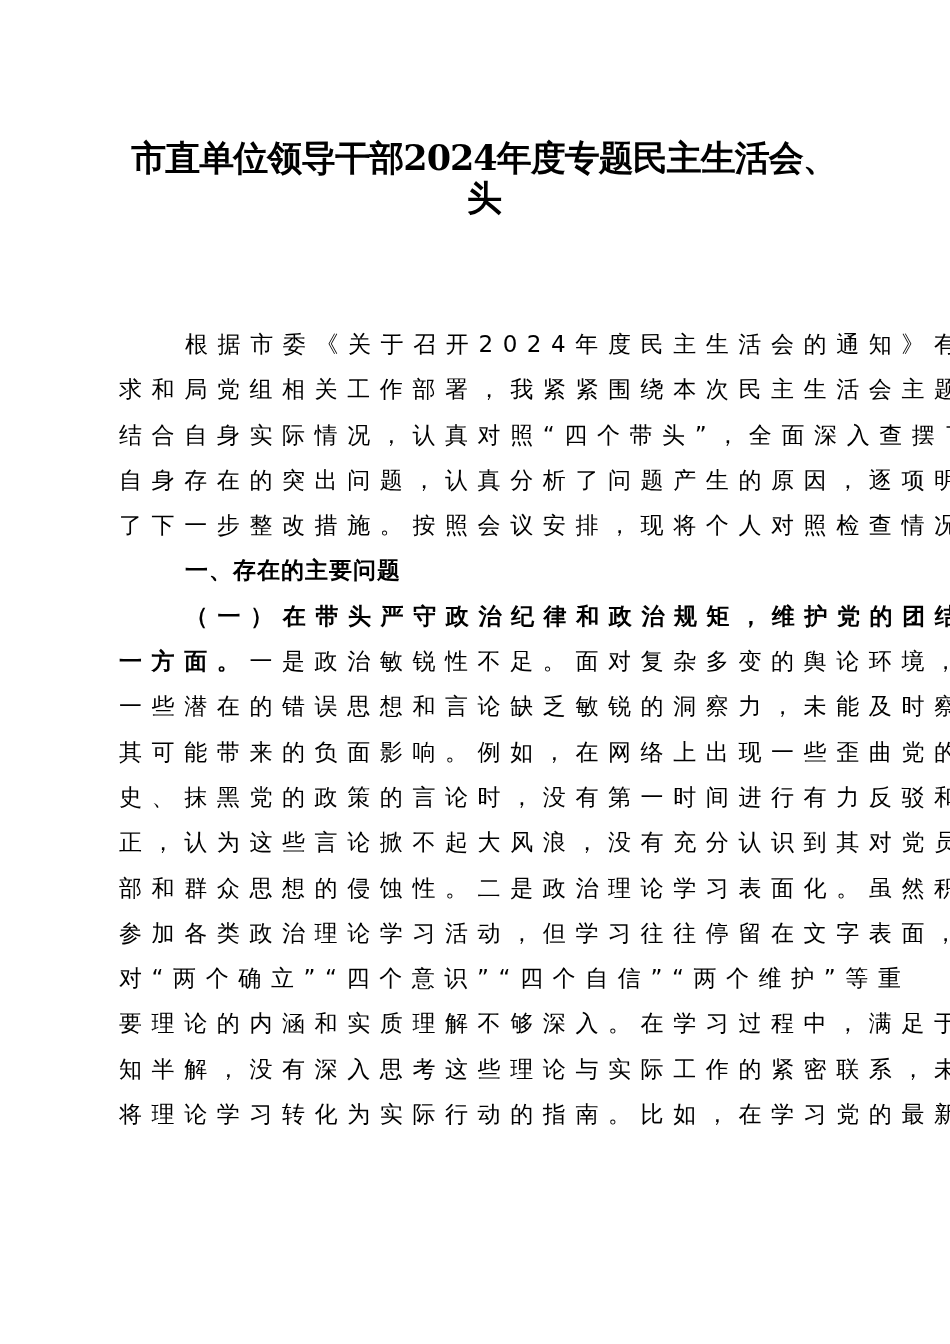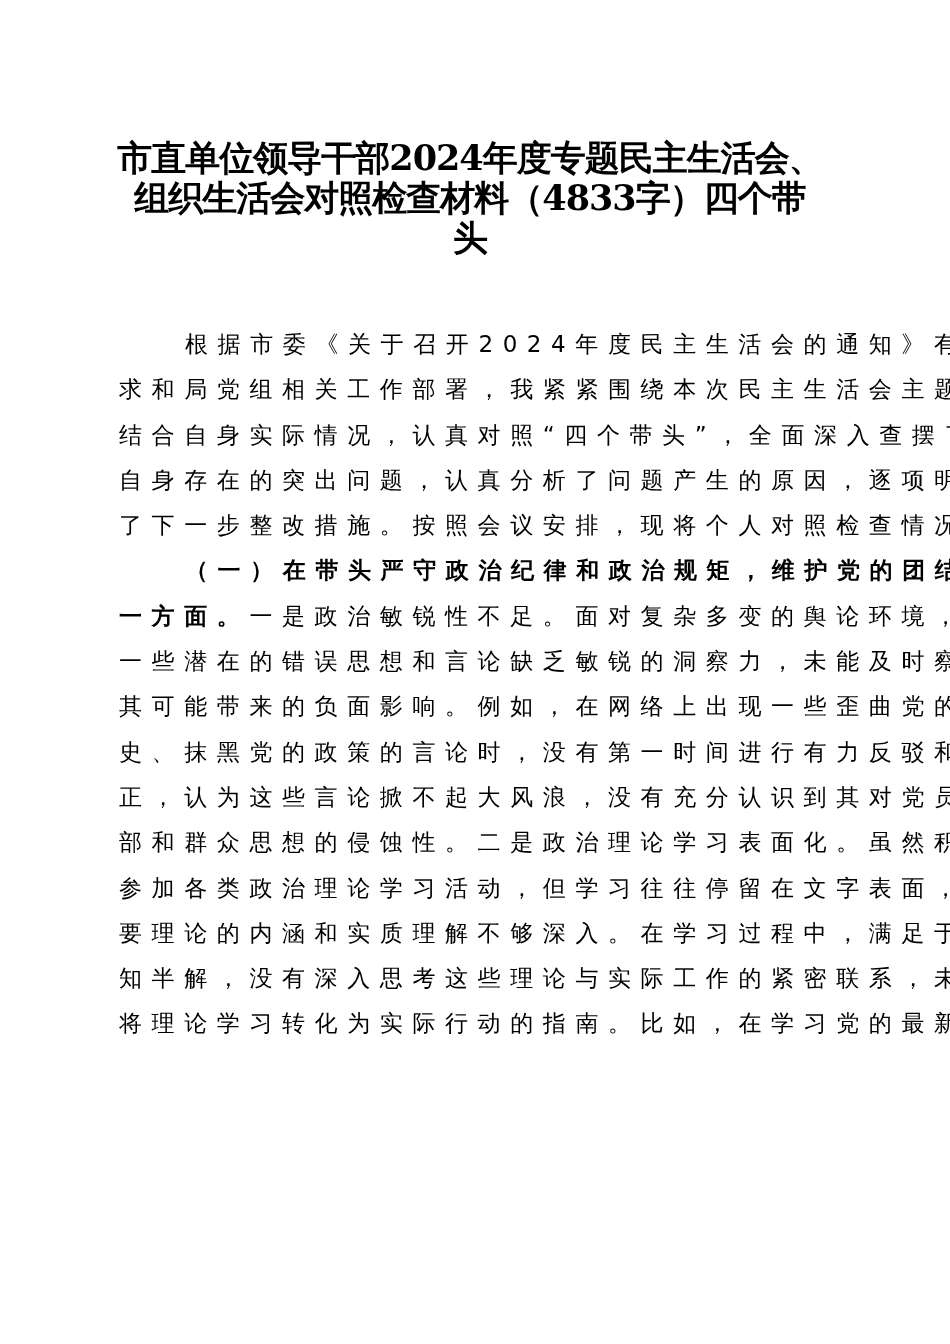--- a/index.html
+++ b/index.html
@@ -17,21 +17,21 @@
     .page {
       position: absolute;
       left: 0;
       top: 0;
       width: 950px;
       height: 1344px;
       background: #ffffff;
     }
     .title {
       position: absolute;
-      left: 100px;
+      left: 114px;
       top: 138px;
       width: 740px;
       margin: 0;
       font-family: "DejaVu Serif", "Liberation Serif", serif;
       font-weight: bold;
       font-size: 35px;
       line-height: 40px;
       text-align: center;
       letter-spacing: -1px;
     }
@@ -76,43 +76,44 @@
       font-weight: bold;
     }
   </style>
 </head>
 <body>
 
 <div class="page">
 
   <h1 class="title">
     <span class="line">市直单位领导干部2024年度专题民主生活会、</span>
-    <span class="line">组织生活会对照检查材料（4833字）四个带</span>
     <span class="line">头</span>
   </h1>
 
   <div class="body">
 
     <div class="para" style="text-indent:0">
       <span class="line-span first">根据市委《关于召开2024年度民主生活会的通知》有关要</span>
       <span class="line-span">求和局党组相关工作部署，我紧紧围绕本次民主生活会主题，</span>
       <span class="line-span">结合自身实际情况，认真对照“四个带头”，全面深入查摆了</span>
       <span class="line-span">自身存在的突出问题，认真分析了问题产生的原因，逐项明确</span>
       <span class="line-span">了下一步整改措施。按照会议安排，现将个人对照检查情况汇</span>
     </div>
 
+    <div class="heading">一、存在的主要问题</div>
 
     <div class="para" style="text-indent:0">
       <span class="line-span first"><b class="sub-heading">（一）在带头严守政治纪律和政治规矩，维护党的团结统</b><span></span></span>
       <span class="line-span"><b class="sub-heading">一方面。</b><span>一是政治敏锐性不足。面对复杂多变的舆论环境，对</span></span>
       <span class="line-span">一些潜在的错误思想和言论缺乏敏锐的洞察力，未能及时察觉</span>
       <span class="line-span">其可能带来的负面影响。例如，在网络上出现一些歪曲党的历</span>
       <span class="line-span">史、抹黑党的政策的言论时，没有第一时间进行有力反驳和纠</span>
       <span class="line-span">正，认为这些言论掀不起大风浪，没有充分认识到其对党员干</span>
       <span class="line-span">部和群众思想的侵蚀性。二是政治理论学习表面化。虽然积极</span>
       <span class="line-span">参加各类政治理论学习活动，但学习往往停留在文字表面，</span>
+      <span class="line-span">对“两个确立”“四个意识”“四个自信”“两个维护”等重</span>
       <span class="line-span">要理论的内涵和实质理解不够深入。在学习过程中，满足于一</span>
       <span class="line-span">知半解，没有深入思考这些理论与实际工作的紧密联系，未能</span>
       <span class="line-span">将理论学习转化为实际行动的指南。比如，在学习党的最新理</span>
     </div>
 
   </div>
 </div>
 
 </body></html>

